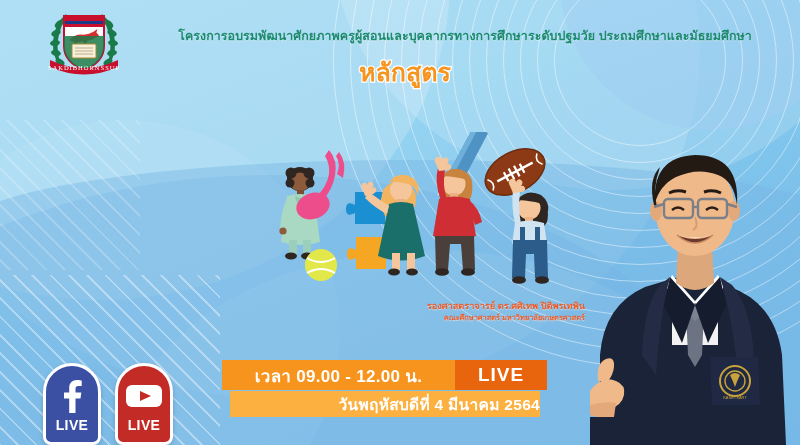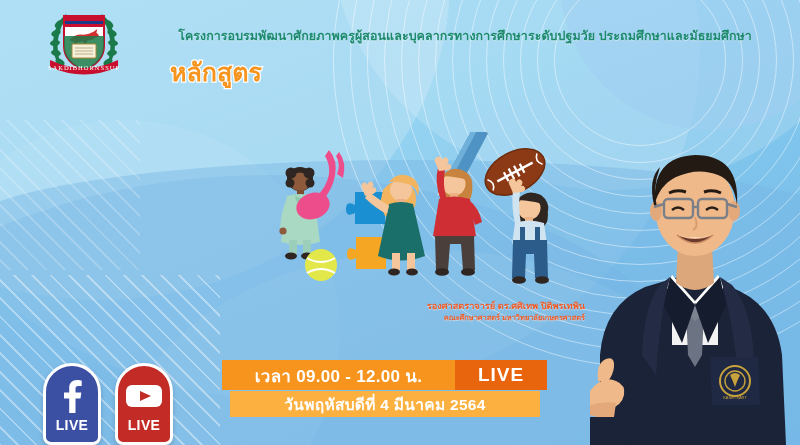--- a/index.html
+++ b/index.html
@@ -42,21 +42,21 @@
       rgba(255,255,255,0) 2px,rgba(255,255,255,0) 13px);}
 
   
   .logo{position:absolute;left:36px;top:6px;width:96px;height:74px;}
 
   
   .header-line{position:absolute;left:150px;top:26px;width:630px;text-align:center;
     color:#1d8a6e;font-size:12.4px;font-weight:700;letter-spacing:.1px;
     text-shadow:0 1px 0 rgba(255,255,255,.45);}
 
-  .title-wrap{position:absolute;left:170px;top:58px;width:470px;text-align:left;}
+  .title-wrap{position:absolute;left:170px;top:58px;width:470px;text-align:center;}
   .title1{font-size:25px;font-weight:bold;color:#f7941e;line-height:1.15;
     -webkit-text-stroke:2.4px #ffffff;paint-order:stroke fill;}
   .title2{font-size:25px;font-weight:bold;color:#f7941e;line-height:1.5;margin-top:4px;
     -webkit-text-stroke:2.4px #ffffff;paint-order:stroke fill;}
 
   
   .illus{position:absolute;left:243px;top:132px;width:325px;height:165px;}
 
   
   .speaker{position:absolute;left:255px;top:300px;width:330px;text-align:right;}
@@ -79,21 +79,21 @@
   
   .time-bar{position:absolute;left:222px;top:360px;width:325px;height:30px;
     background:#f7941e;display:flex;align-items:center;}
   .time-text{flex:1;text-align:center;color:#ffffff;font-size:17px;font-weight:bold;
              letter-spacing:.3px;padding-left:0;}
   .live-chip{width:92px;height:30px;background:#e8650d;
     display:flex;align-items:center;justify-content:center;
     color:#ffffff;font-size:19px;font-weight:bold;letter-spacing:1px;}
 
   .date-bar{position:absolute;left:230px;top:391px;width:310px;height:26px;
-    background:#fbb040;display:flex;align-items:center;justify-content:center;}
+    background:#fbb040;display:flex;align-items:center;justify-content:flex-end;}
   .date-text{color:#ffffff;font-size:15.5px;font-weight:bold;letter-spacing:.3px;}
 
   .venue{position:absolute;left:230px;top:421px;width:310px;text-align:center;
     color:#f7941e;font-size:14px;font-weight:bold;
     text-shadow:0 1px 0 rgba(255,255,255,.6);}
 
   
   .portrait{position:absolute;right:0;top:105px;width:210px;height:340px;}
 </style>
 </head>

